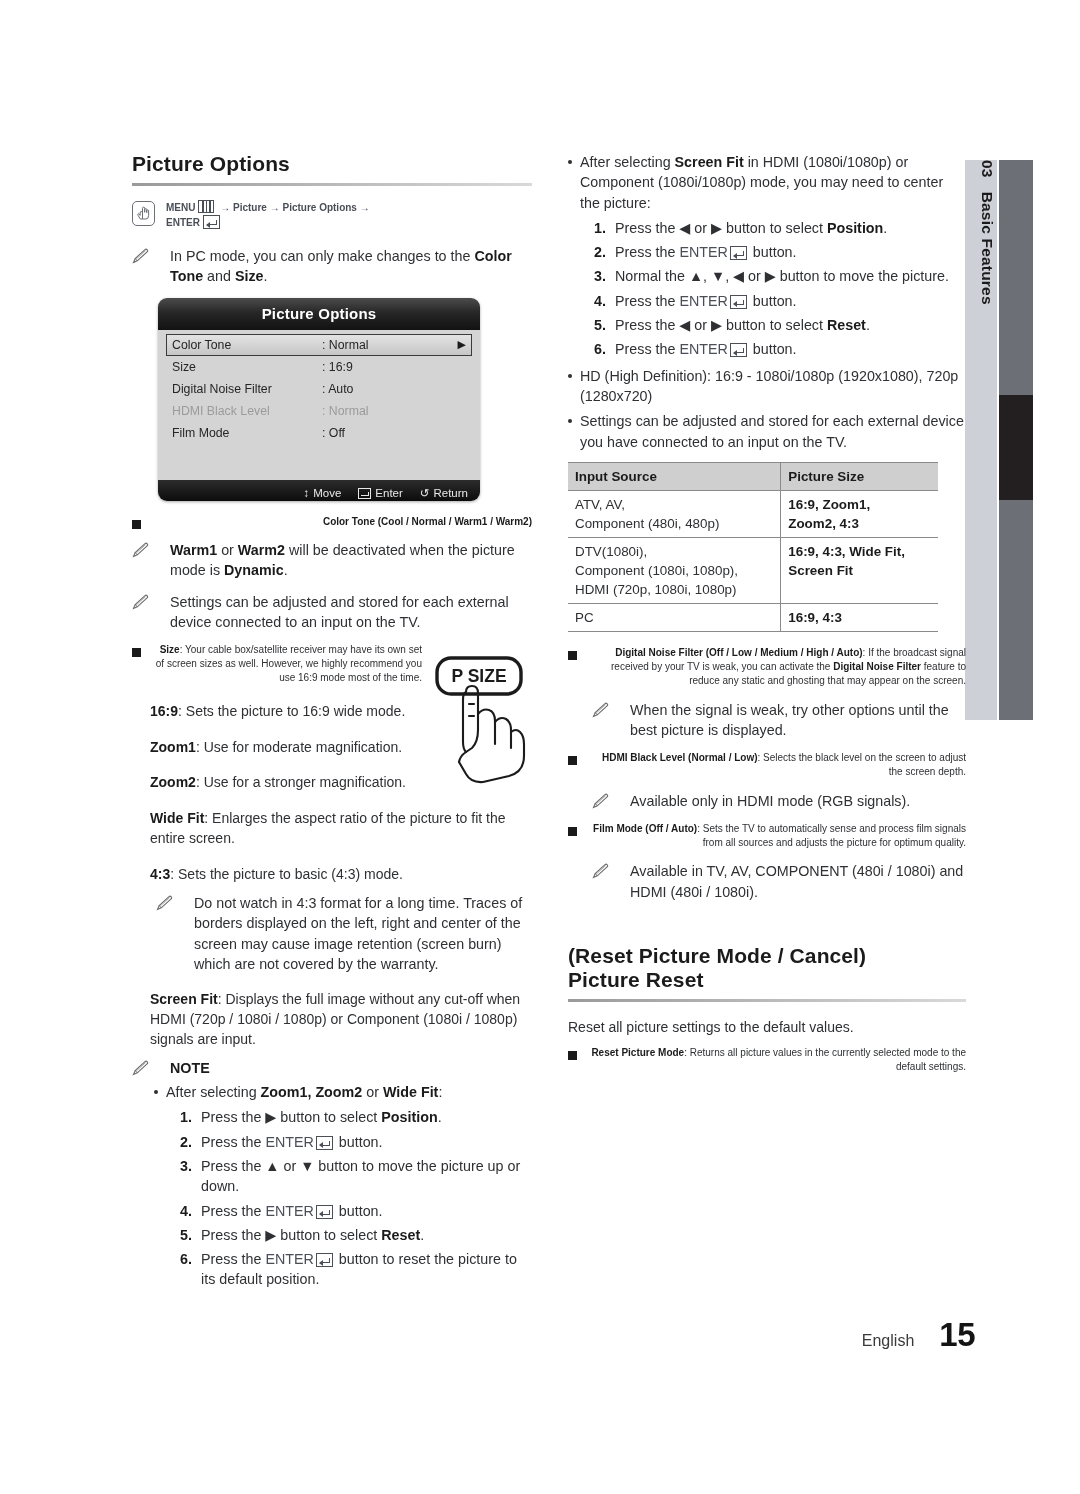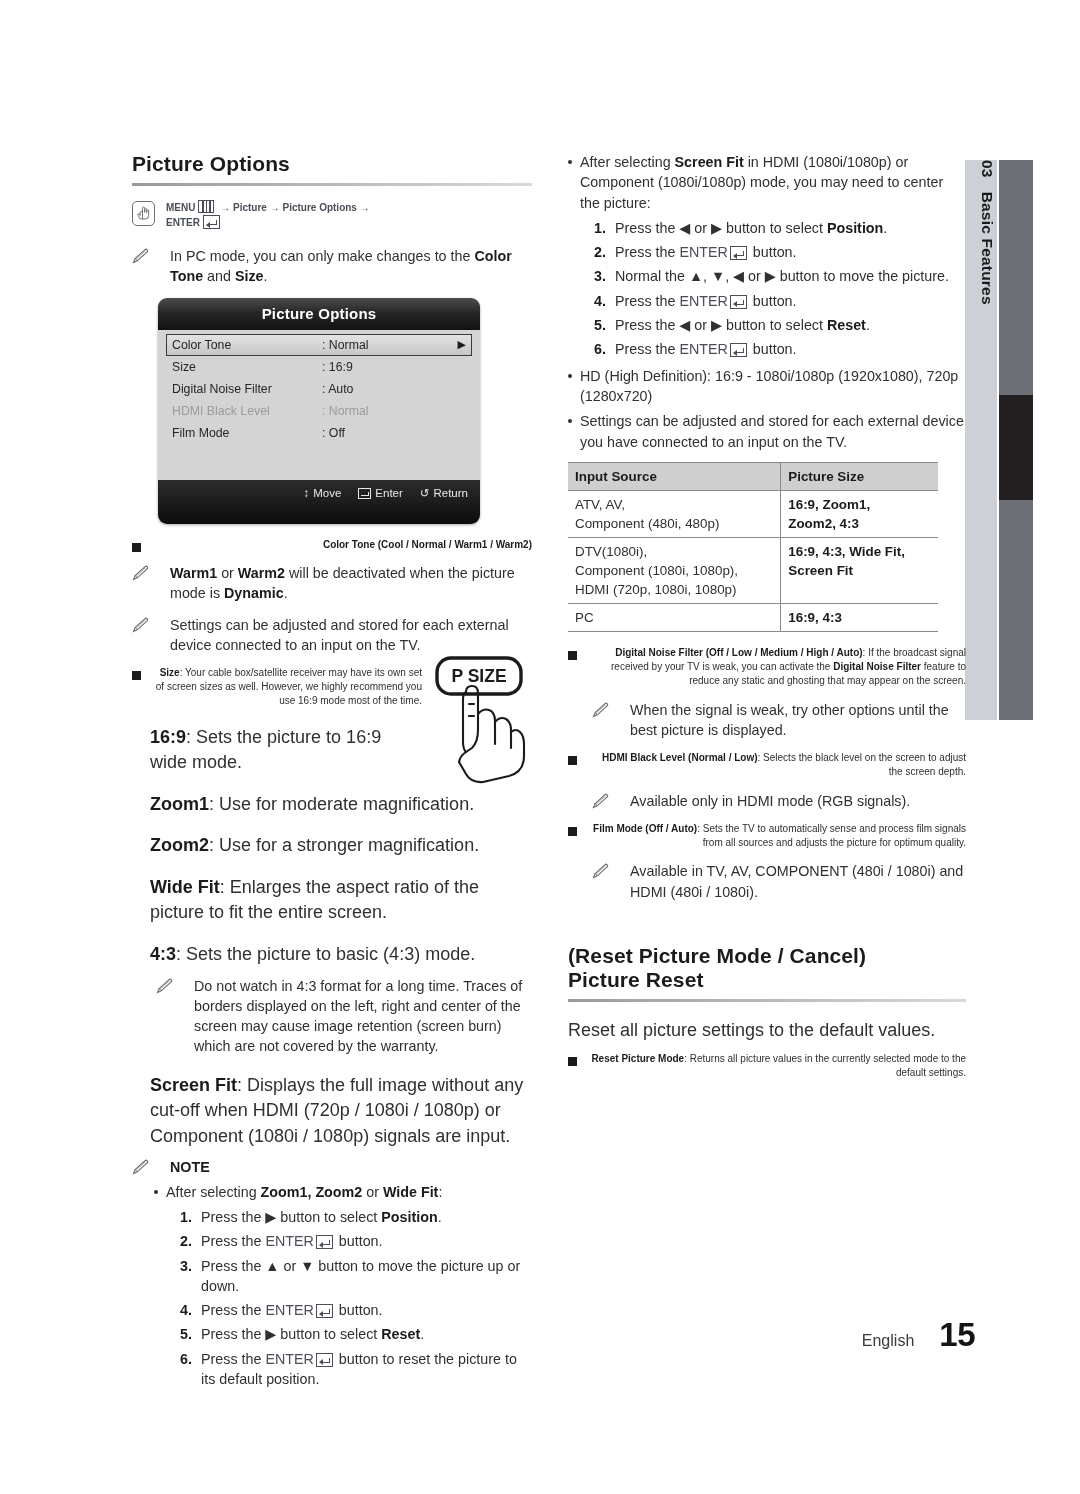--- a/index.html
+++ b/index.html
@@ -63,21 +63,21 @@
     content:""; position:absolute; left:3px; top:4px; width:9px; height:4px;
     border-right:1.6px solid #4a4e57; border-bottom:1.6px solid #4a4e57;
   }
   .glyph-enter::after {
     content:""; position:absolute; left:2px; top:5.5px;
     border-top:3px solid transparent; border-bottom:3px solid transparent;
     border-right:4px solid #4a4e57;
   }
 
   
-  p { margin:16px 0 8px 0; font-size:18px; line-height:1.42; color:#2f3033; }
+  p { margin:16px 0 8px 0; font-size:14px; line-height:1.42; color:#2f3033; }
   b, strong { color:#1b1b1b; font-weight:bold; }
 
   .note {
     display:flex; gap:7px; align-items:flex-start; margin-bottom:11px;
     font-size:14.3px; line-height:1.42; color:#2f3033;
   }
   .note .body { flex:1;margin-left:14px; }
   .pencil { flex:0 0 auto; width:17px; height:16px; margin-top:2px; }
   .pencil svg { display:block; }
 
@@ -123,21 +123,21 @@
   .osd-row .k { width:150px; }
   .osd-row .v { flex:1; }
   .osd-row.sel {
     background:linear-gradient(to bottom,#e3e3e3,#c6c6c6);
     border:1.4px solid #3a3a3a; padding:3px 5px;
   }
   .osd-row.dim { color:#9b9b9b; }
   .osd-row .arrow { font-size:11px; color:#1b1b1b; }
   .osd-foot {
     background:linear-gradient(to bottom,#2c2c2c,#0c0c0c);
-    color:#e8e8e8; font-size:11.5px; padding:6px 12px 24px;
+    color:#e8e8e8; font-size:11.5px; padding:6px 12px 1px;
     display:flex; justify-content:flex-end; gap:17px; align-items:center;
   }
   .osd-foot span.i { margin-right:4px; }
   .ent-sm { display:inline-block; vertical-align:-2px; width:13px; height:11px;
     border:1.3px solid #e8e8e8; position:relative; margin-right:4px; }
   .ent-sm::before { content:""; position:absolute; left:2px; top:3px; width:7px; height:3px;
     border-right:1.2px solid #e8e8e8; border-bottom:1.2px solid #e8e8e8; }
 
   
   .psize { position:absolute; left:425px; top:652px; width:108px; height:135px; }

